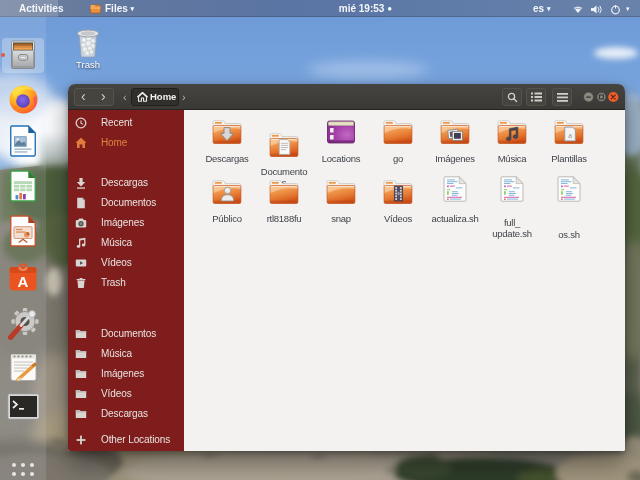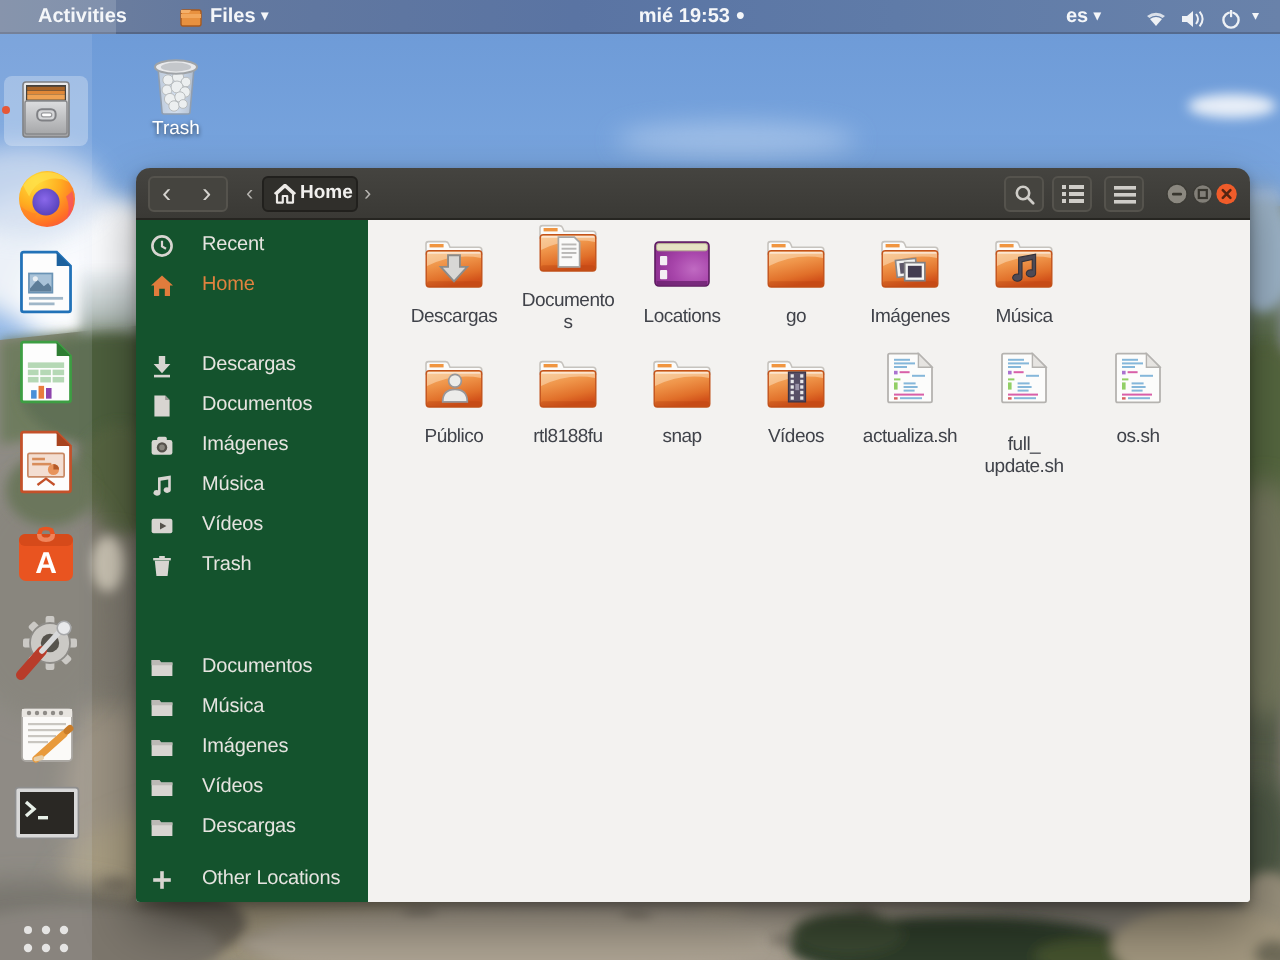--- a/index.html
+++ b/index.html
@@ -7,21 +7,21 @@
 #topbar{position:absolute;left:0;top:0;width:640px;height:17px;background:linear-gradient(90deg,#72819d 0%,#62789f 18%,#5a74a3 45%,#5f7ba8 70%,#6982aa 100%);color:#f4f6f9;font-size:10px;border-bottom:1px solid rgba(30,40,60,0.25);box-sizing:border-box}
 #topbar .t{position:absolute;top:2px;line-height:13px;white-space:nowrap}
 
 #dock{position:absolute;left:0;top:17px;width:46px;height:463px;background:rgba(222,232,244,0.13)}
 .dkic{position:absolute;left:0;width:46px;display:flex;justify-content:center}
 
 #win{position:absolute;left:68px;top:84px;width:557px;height:367px;border-radius:8px 8px 2px 2px;box-shadow:0 12px 26px rgba(0,0,0,0.42),0 2px 6px rgba(0,0,0,0.3);background:#f3f2f0}
 #hdr{position:absolute;left:0;top:0;width:557px;height:26px;border-radius:7px 7px 0 0;background:linear-gradient(#454440,#3a3935);border-bottom:1px solid #262521;box-sizing:border-box}
 .hbtn{position:absolute;top:4px;height:18px;background:#45443f;border:1px solid #55534d;border-radius:3px;box-sizing:border-box}
 .chev{position:absolute;color:#d5d3cf;font-size:14px;line-height:15px}
-#sbar{position:absolute;left:0;top:26px;width:116px;height:341px;background:#14532d;border-radius:0 0 0 2px}
+#sbar{position:absolute;left:0;top:26px;width:116px;height:341px;background:#7f1d1d;border-radius:0 0 0 2px}
 .srow{position:absolute;left:0;width:122px;height:20px;color:#e6e4e0;font-size:10px;letter-spacing:-0.3px;line-height:20px}
 .srow svg{position:absolute;left:7px;top:4px}
 .srow .lb{position:absolute;left:33px;top:0;letter-spacing:-0.1px}
 #cont{position:absolute;left:122px;top:26px;width:435px;height:341px;background:#f3f2f0;border-radius:0 0 2px 0}
 .cell{position:absolute;width:60px;text-align:center}
 .cell .lb{margin-top:10px;font-size:9.5px;line-height:10.5px;color:#40434a;letter-spacing:-0.25px}
 
 #trash{position:absolute;left:62px;top:28px;width:52px;text-align:center}
 #trash .lb{color:#fff;font-size:9.5px;margin-top:1px;text-shadow:0 1px 2px rgba(0,0,0,0.65)}
 </style></head>
@@ -468,21 +468,21 @@
 
 <div id="topbar">
     <div class="abs" style="left:0;top:0;width:58px;height:17px;background:rgba(235,240,246,0.18)"></div>
 <div class="t" style="left:19px;font-weight:bold">Activities</div>
 <svg class="abs" style="left:90px;top:3.5px" width="11" height="10" viewBox="0 0 11 10">
       <rect x="0.5" y="1" width="10" height="8" rx="1" fill="#e8913f" stroke="#a85a1e" stroke-width="0.7"></rect>
       <path d="M0.5,2.5 L4.5,2.5 L5.5,1 L0.5,1 Z" fill="#f4b06a"></path>
       <rect x="0.5" y="3" width="10" height="2" fill="#f2a75b"></rect>
     </svg>
 <div class="t" style="left:105px;font-weight:bold">Files <span style="font-size:7px;position:relative;top:-1px">▾</span></div>
-<div class="t" style="left:300px;width:92px;text-align:center;font-weight:bold">mié 19:53 <span style="font-size:8px;position:relative;top:-1px">●</span></div>
+<div class="t" style="left:300px;width:92px;text-align:right;font-weight:bold">mié 19:53 <span style="font-size:8px;position:relative;top:-1px">●</span></div>
 <div class="t" style="left:533px;font-weight:bold">es <span style="font-size:7px;position:relative;top:-1px">▾</span></div>
 <svg class="abs" style="left:572px;top:4px" width="12" height="10" viewBox="0 0 12 10">
       <g fill="#eef1f5">
         <path d="M6,9 L3,5.5 Q6,3.5 9,5.5 Z"></path>
         <path d="M1.5,4 Q6,0.8 10.5,4 L9.3,5 Q6,2.8 2.7,5 Z" opacity="0.85"></path>
       </g>
     </svg>
 <svg class="abs" style="left:590px;top:3.5px" width="13" height="11" viewBox="0 0 13 11">
       <g fill="#eef1f5">
         <path d="M1,4 L3.5,4 L6.5,1.5 L6.5,9.5 L3.5,7 L1,7 Z"></path>
@@ -630,21 +630,21 @@
       </div>
 </div>
 <div id="cont">
 <div class="cell" style="left:7px;top:10px">
         <svg width="30" height="24" style="display:block;margin:0 auto">
           <use href="#sym-folder" width="30" height="24"></use>
           <use href="#emb-down" x="6.5" y="6" width="17" height="17"></use>
         </svg>
         <div class="lb">Descargas</div>
       </div>
-<div class="cell" style="left:64px;top:2px">
+<div class="cell" style="left:64px;top:23px">
         <svg width="30" height="24" style="display:block;margin:0 auto">
           <use href="#sym-folder" width="30" height="24"></use>
           <use href="#emb-doc" x="7" y="5.5" width="17" height="17"></use>
         </svg>
         <div class="lb">Documento<br>s</div>
       </div>
 <div class="cell" style="left:121px;top:10px">
         <svg width="30" height="24" style="display:block;margin:0 auto">
           <use href="#sym-desk" width="30" height="24"></use>
         </svg>
@@ -662,20 +662,27 @@
           <use href="#emb-img" x="6.5" y="6" width="17" height="17"></use>
         </svg>
         <div class="lb">Imágenes</div>
       </div>
 <div class="cell" style="left:292px;top:10px">
         <svg width="30" height="24" style="display:block;margin:0 auto">
           <use href="#sym-folder" width="30" height="24"></use>
           <use href="#emb-mus" x="7" y="5.5" width="17" height="17"></use>
         </svg>
         <div class="lb">Música</div>
+      </div>
+<div class="cell" style="left:349px;top:10px">
+        <svg width="30" height="24" style="display:block;margin:0 auto">
+          <use href="#sym-folder" width="30" height="24"></use>
+          <use href="#emb-tmpl" x="7" y="5.5" width="17" height="17"></use>
+        </svg>
+        <div class="lb">Plantillas</div>
       </div>
 <div class="cell" style="left:7px;top:70px">
         <svg width="30" height="24" style="display:block;margin:0 auto">
           <use href="#sym-folder" width="30" height="24"></use>
           <use href="#emb-user" x="7" y="5.5" width="17" height="17"></use>
         </svg>
         <div class="lb">Público</div>
       </div>
 <div class="cell" style="left:64px;top:70px">
         <svg width="30" height="24" style="display:block;margin:0 auto">
@@ -705,16 +712,16 @@
 <div class="cell" style="left:292px;top:66px">
         <svg width="24" height="26" style="display:block;margin:0 auto">
           <use href="#sym-script" width="24" height="26"></use>
         </svg>
         <div class="lb" style="margin-top:16px">full_<br>update.sh</div>
       </div>
 <div class="cell" style="left:349px;top:66px">
         <svg width="24" height="26" style="display:block;margin:0 auto">
           <use href="#sym-script" width="24" height="26"></use>
         </svg>
-        <div class="lb" style="margin-top:12px">os.sh</div>
+        <div class="lb" style="margin-top:28px">os.sh</div>
       </div>
 </div>
 </div>
 
 </body></html>

